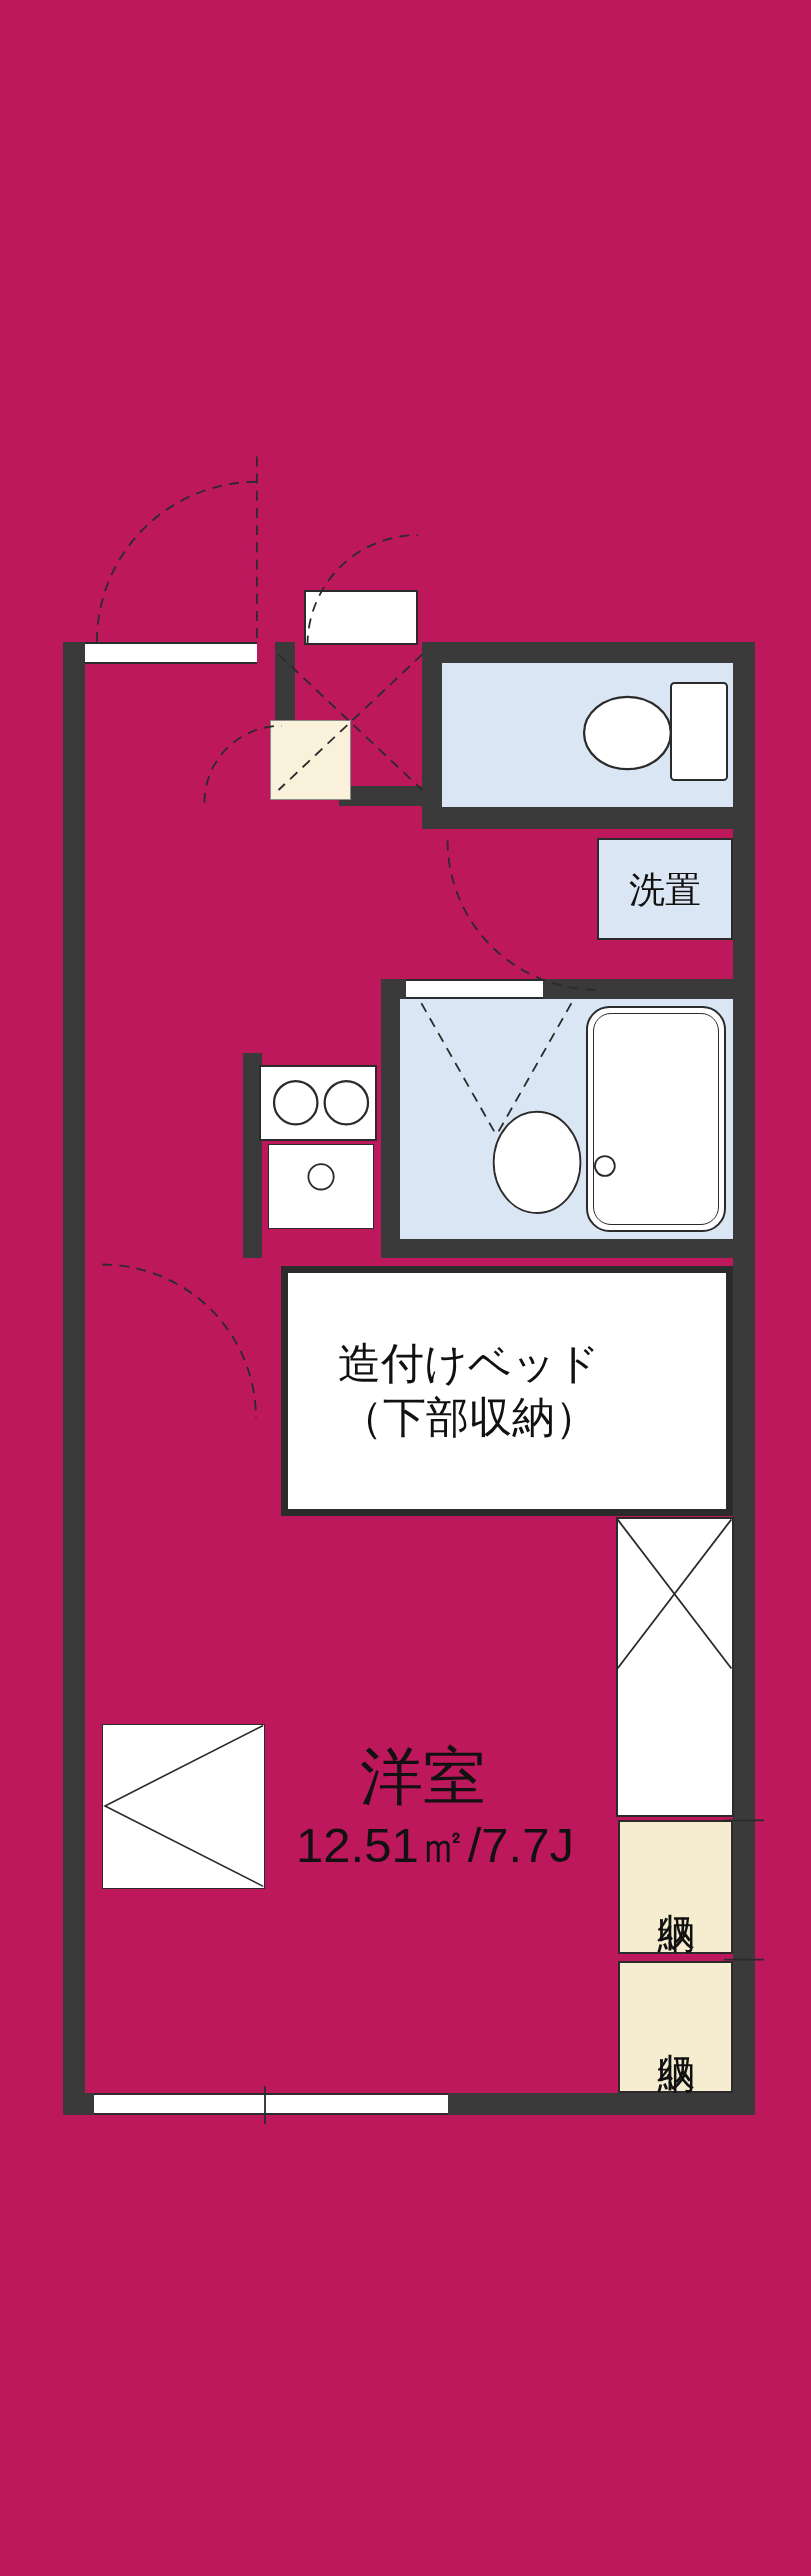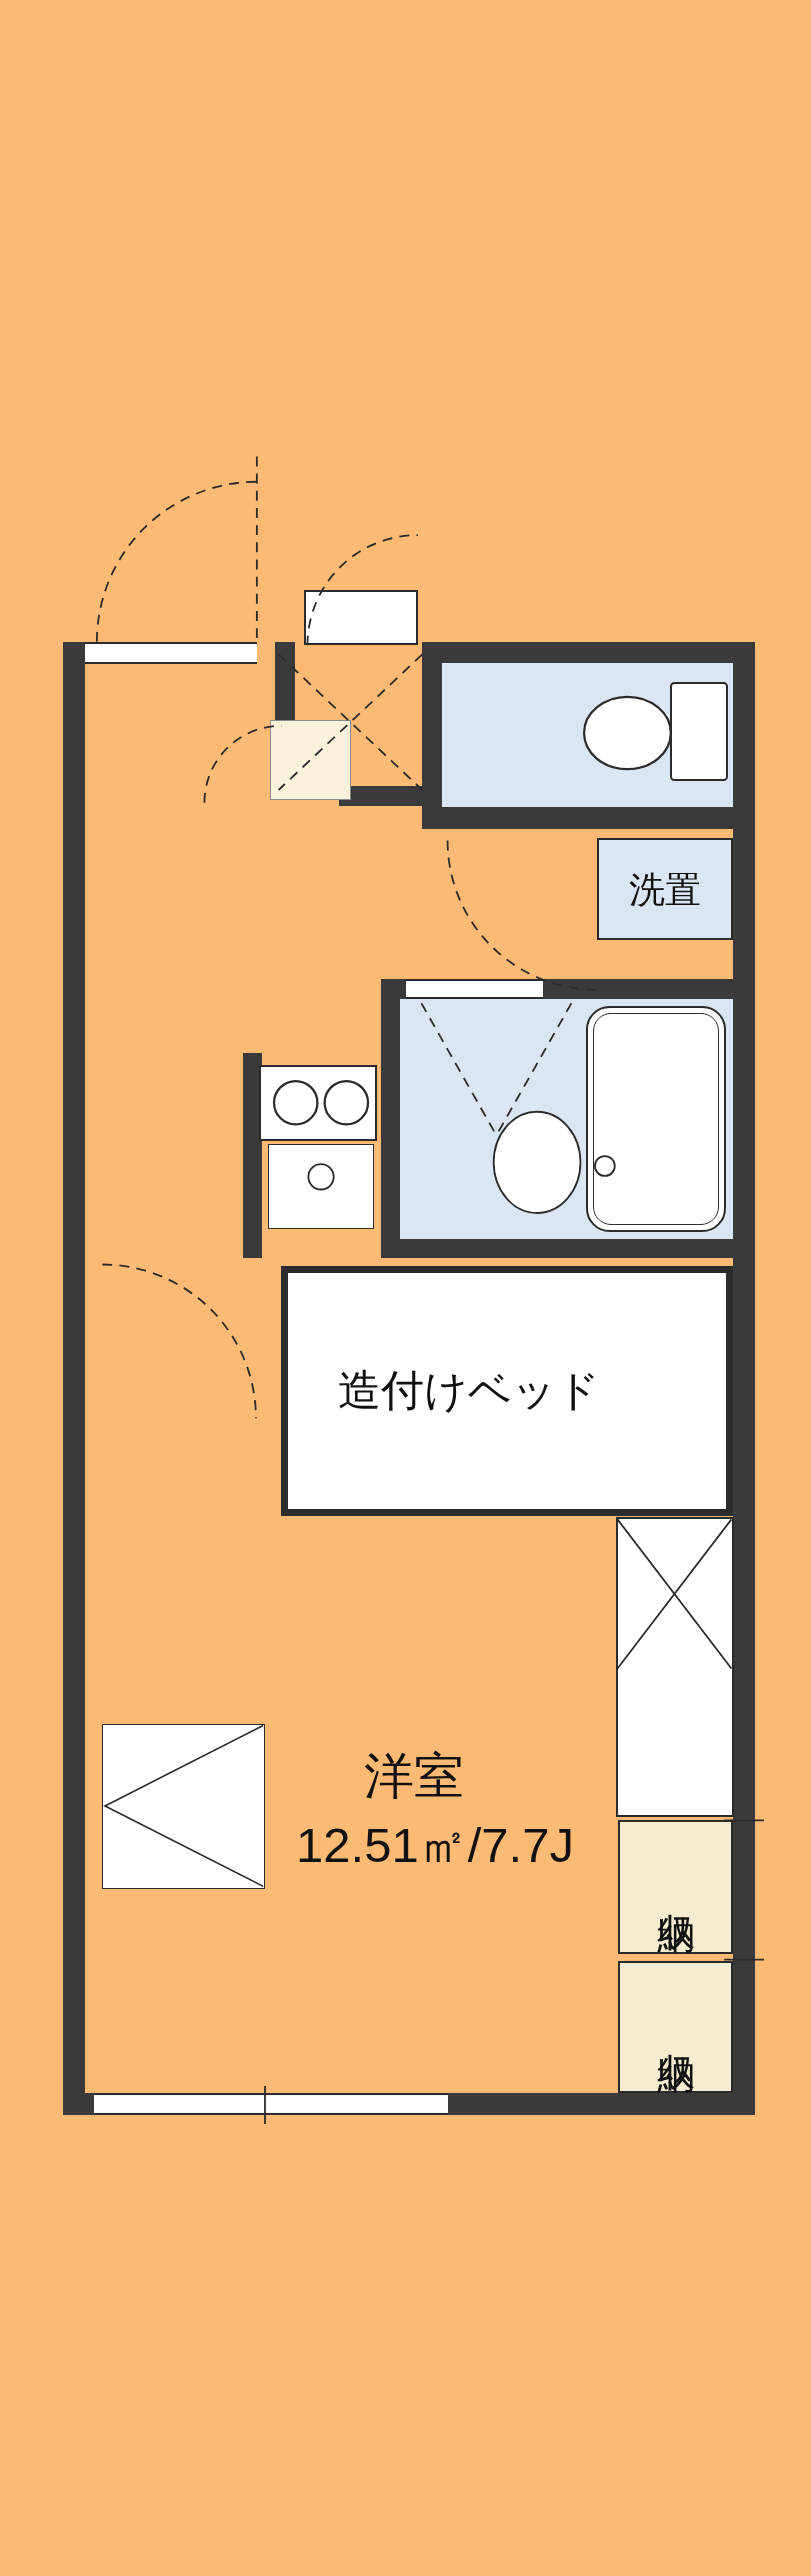--- a/index.html
+++ b/index.html
@@ -1,17 +1,17 @@
 <!DOCTYPE html>
 <html style="--wall: #3a3a3a; --line: #2b2b2b; --water: #dbe6f4; --storage: #f6ecd0; --step: #faf1da;font-size:14.5px"><head>
 <meta charset="utf-8">
 <style>
   html,body{margin:0;padding:0;background:#ffffff;}
   #plan{
-    position:relative;width:812px;height:2576px;background:#fdba74;overflow:hidden;
+    position:relative;width:812px;height:2576px;background:#be185d;overflow:hidden;
     font-family:"Liberation Sans","DejaVu Sans",sans-serif;color:#111;
   }
   .abs{position:absolute;}
   .wall{position:absolute;background:var(--wall,#3a3a3a);}
   .win{position:absolute;background:#fff;border-top:2.7px solid var(--line,#222);
        border-bottom:2.7px solid var(--line,#222);box-sizing:border-box;}
   .doorgap{position:absolute;background:#fff;border-top:2.3px solid var(--line,#222);
        border-bottom:2.3px solid var(--line,#222);box-sizing:border-box;}
   .floor{position:absolute;background:var(--water,#dbe6f4);}
   .fixture{position:absolute;background:#fff;border:2.3px solid var(--line,#222);box-sizing:border-box;}
@@ -60,23 +60,24 @@
   <div class="thinbox" style="left:616px;top:1517px;width:118px;height:300px;border-width:2.3px;"></div>
   <div class="abs" style="left:618px;top:1820px;width:115px;height:134px;background:var(--storage,#f6ecd0);border:2.7px solid var(--line,#222);box-sizing:border-box;"></div>
   <div class="abs" style="left:618px;top:1961px;width:115px;height:132px;background:var(--storage,#f6ecd0);border:2.7px solid var(--line,#222);box-sizing:border-box;"></div>
   <div class="fixture" style="left:304px;top:590px;width:114px;height:55px;"></div>
   <div class="thinbox" style="left:102px;top:1724px;width:163px;height:165px;"></div>
 
   <div class="label" style="left:597px;top:838px;width:136px;height:102px;font-size:36px;">洗置</div>
 
   <div class="label" style="left:281px;top:1266px;width:376px;height:250px;flex-direction:column;font-size:43px;justify-content:center;">
     <div>造付けベッド</div>
+    <div>（下部収納）</div>
   </div>
 
-  <div class="label" style="left:125px;top:1740px;width:578px;height:72px;font-size:50px;">洋室</div>
+  <div class="label" style="left:134px;top:1740px;width:578px;height:72px;font-size:63px;">洋室</div>
 
   <div class="label" style="left:146px;top:1819px;width:578px;height:54px;font-size:49px;">12.51㎡/7.7J</div>
 
   <div class="label" style="left:618px;top:1820px;width:115px;height:134px;font-size:38px;">
     <span class="vtext">収納</span>
   </div>
   <div class="label" style="left:618px;top:1961px;width:115px;height:132px;font-size:38px;">
     <span class="vtext">収納</span>
   </div>
 

